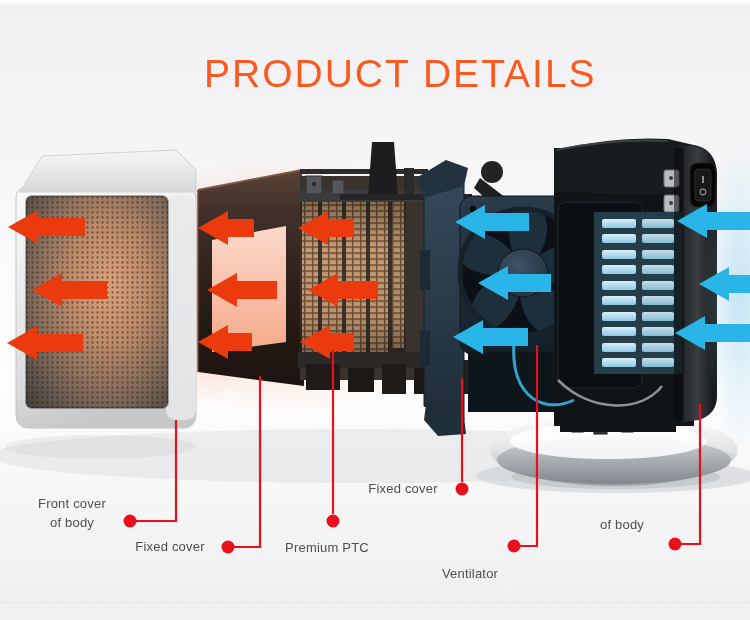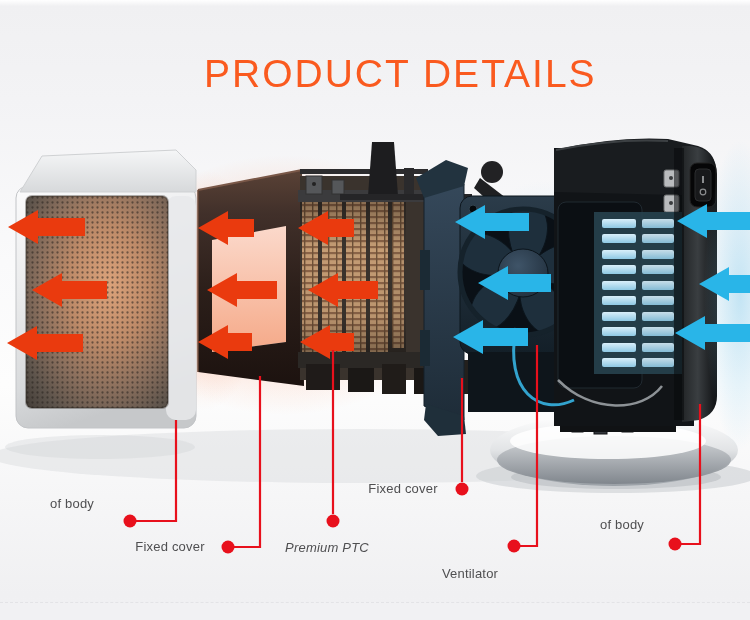--- a/index.html
+++ b/index.html
@@ -286,24 +286,25 @@
       <circle fill="#e8101c" stroke="none" cx="130" cy="521" r="6.5"></circle>
       <circle fill="#e8101c" stroke="none" cx="228" cy="547" r="6.5"></circle>
       <circle fill="#e8101c" stroke="none" cx="333" cy="521" r="6.5"></circle>
       <circle fill="#e8101c" stroke="none" cx="462" cy="489" r="6.5"></circle>
       <circle fill="#e8101c" stroke="none" cx="514" cy="546" r="6.5"></circle>
       <circle fill="#e8101c" stroke="none" cx="675" cy="544" r="6.5"></circle>
     </g>
   </svg>
 
   <div class="lbl" style="left:18px;top:494px;width:108px;">
+    <div>Front cover</div>
     <div>of body</div>
   </div>
   <div class="lbl" style="left:122px;top:537px;width:96px;">Fixed cover</div>
-  <div class="lbl" style="left:268px;top:538px;width:118px;font-style:italic;">Premium PTC</div>
+  <div class="lbl" style="left:268px;top:538px;width:118px;">Premium PTC</div>
   <div class="lbl" style="left:354px;top:479px;width:98px;">Fixed cover</div>
   <div class="lbl" style="left:427px;top:564px;width:86px;">Ventilator</div>
   <div class="lbl" style="left:570px;top:515px;width:104px;">
     <div>of body</div>
   </div>
 
   <div class="bottom-rule"></div>
 </div>
 
 </body></html>

